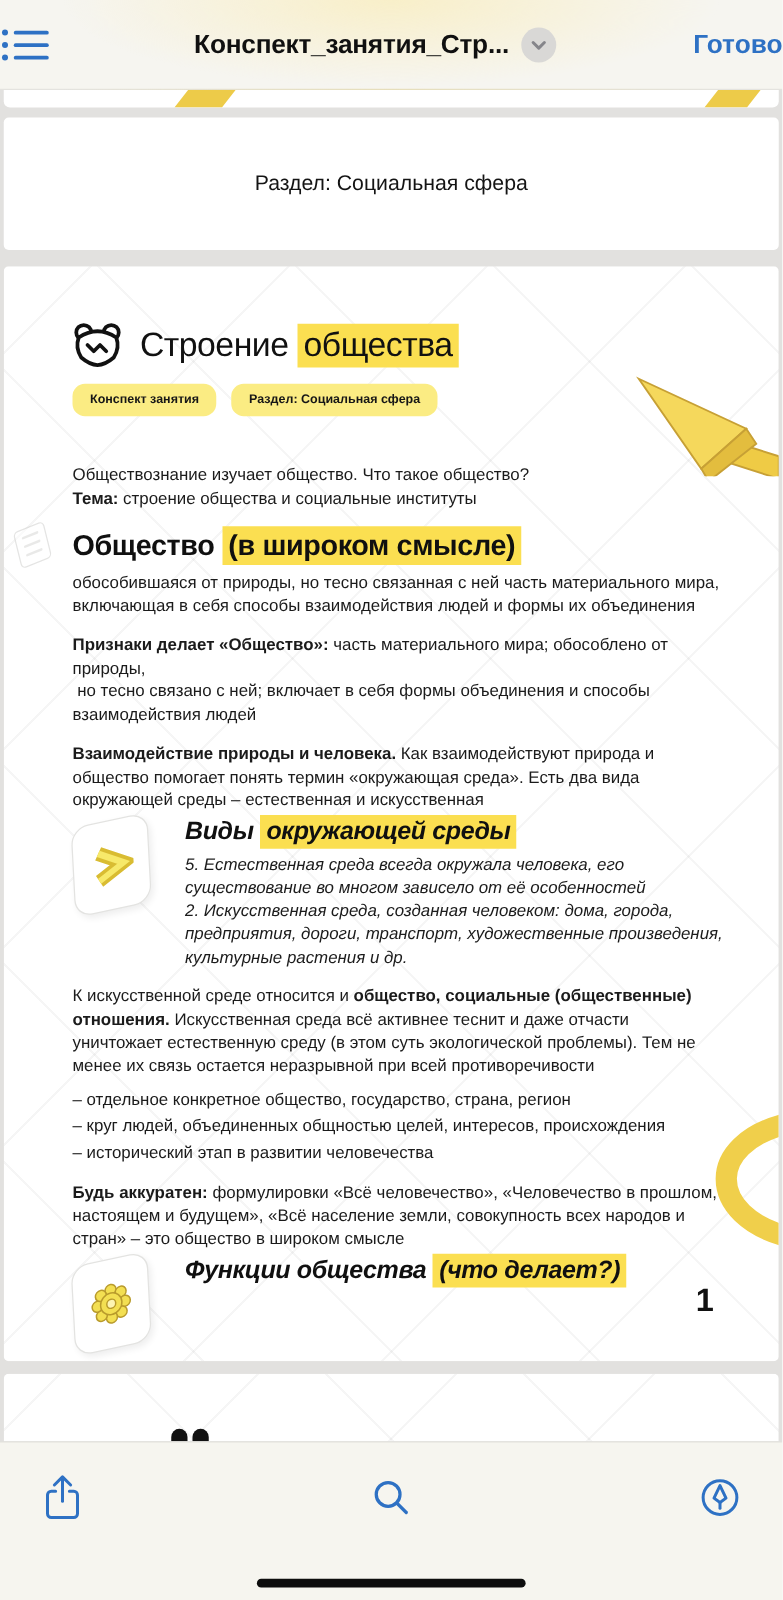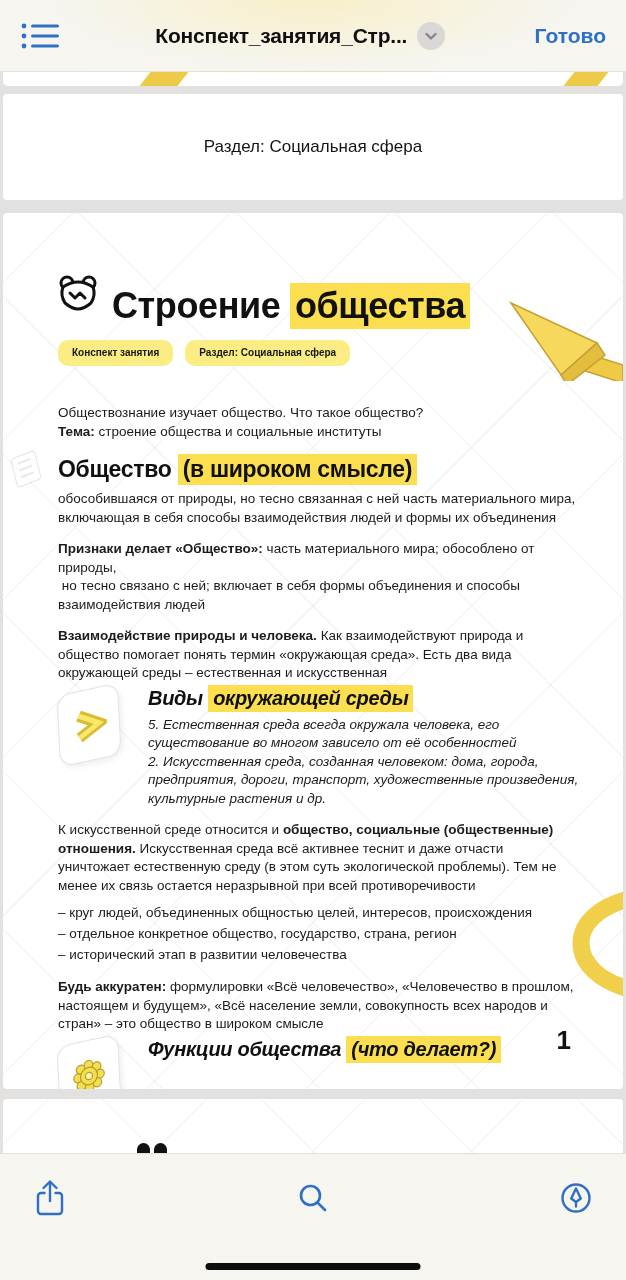--- a/index.html
+++ b/index.html
@@ -5,21 +5,21 @@
   * { margin:0; padding:0; box-sizing:border-box; }
   html,body { width:626px; }
   body { font-family:"Liberation Sans","DejaVu Sans",sans-serif; color:#1c1c1c; }
   .screen { position:relative; width:626px; height:1280px; overflow:hidden; background:#e2e1df; }
 
   
   .navbar {
     position:absolute; top:0; left:0; right:0; height:72px; z-index:30;
     background:radial-gradient(60% 140% at 50% 0%, rgba(250,235,175,.6), rgba(248,246,241,0) 70%), #f6f5f0;
     border-bottom:1px solid rgba(0,0,0,.07);
-    display:flex; align-items:center; padding:0 20px;
+    display:flex; align-items:center; padding:0 0;
   }
   .nav-menu-btn { width:46px; height:36px; display:flex; align-items:center; }
   .nav-center { flex:1; display:flex; align-items:center; justify-content:center; gap:10px; min-width:0; }
   .nav-title { font-size:21px; font-weight:700; color:#101010; letter-spacing:-.2px; white-space:nowrap; }
   .nav-chevron-btn { width:28px; height:28px; border-radius:50%; background:#d9d8d6; display:flex; align-items:center; justify-content:center; flex:0 0 auto; }
   .nav-done { font-size:21px; font-weight:700; color:#2e71c4; margin-left:0; }
 
   
   .scroll { position:absolute; top:72px; left:0; right:0; bottom:127px; background:#e2e1df; overflow:hidden; }
   .paper-texture {
@@ -34,21 +34,21 @@
   .strip-b { left:566px; width:34px; }
 
   .section-card { position:relative; margin:8px 3px 0; height:106px; background:#fff; border-radius:4px;
     display:flex; align-items:center; justify-content:center; }
   .section-card-text { font-size:17px; color:#141414; }
 
   
   .page { position:relative; margin:13px 3px 0; height:876px; border-radius:4px; overflow:hidden;
     padding:45px 42px 0 55px; }
   .doc-header { display:flex; align-items:center; gap:14px; }
-  .doc-title { font-size:36px; font-weight:700; letter-spacing:-.4px; color:#111;margin-top:27px; }
+  .doc-title { font-size:27px; font-weight:400; letter-spacing:-.4px; color:#111; }
   .hl { background:#fbdf51; padding:2px 5px 3px; }
   .badges { display:flex; gap:12px; margin-top:13px; }
   .badge { background:#fbec83; border-radius:10px; padding:7px 14px 8px; font-size:10px; font-weight:600; color:#161616; }
 
   .body-text { font-size:13.5px; line-height:18.5px; color:#1b1b1b; max-width:520px; }
   .b { font-weight:700; }
   .prewrap { white-space:pre-wrap; }
   .intro { margin-top:38px; }
   h2.doc-h2 { margin-top:15px; font-size:23px; font-weight:700; letter-spacing:-.3px; color:#101010; position:relative; }
   .after-h2 { margin-top:7px; }
@@ -189,22 +189,22 @@
           <div class="body-text sub-items">
             <div>5. Естественная среда всегда окружала человека, его  существование во многом зависело от её особенностей</div>
             <div>2. Искусственная среда, созданная человеком: дома, города,  предприятия, дороги, транспорт, художественные произведения,  культурные растения и др.</div>
           </div>
         </div>
       </div>
 
       <p class="body-text gap-para"><span>К искусственной среде относится и </span><span class="b">общество, социальные (общественные) отношения.</span><span> Искусственная среда всё активнее теснит и даже отчасти уничтожает естественную среду (в этом суть экологической проблемы). Тем не менее их связь остается неразрывной при всей противоречивости</span></p>
 
       <div class="body-text after-h2 dash-list">
+        <div>– отдельное конкретное общество, государство, страна, регион</div>
         <div>– круг людей, объединенных общностью целей, интересов, происхождения</div>
-        <div>– отдельное конкретное общество, государство, страна, регион</div>
         <div>– исторический этап в развитии человечества</div>
       </div>
 
       <p class="body-text gap-para"><span class="b">Будь аккуратен:</span><span> формулировки «Всё человечество», «Человечество в прошлом, настоящем и будущем», «Всё население земли, совокупность всех народов и стран» – это общество в широком смысле</span></p>
 
       <div class="subsection">
         <div class="sub-icon-col">
           <div class="tilt-card">
             <svg width="38" height="38" viewBox="0 0 38 38">
               <g fill="#f3df52" stroke="#b99b2c" stroke-width="1.2">

